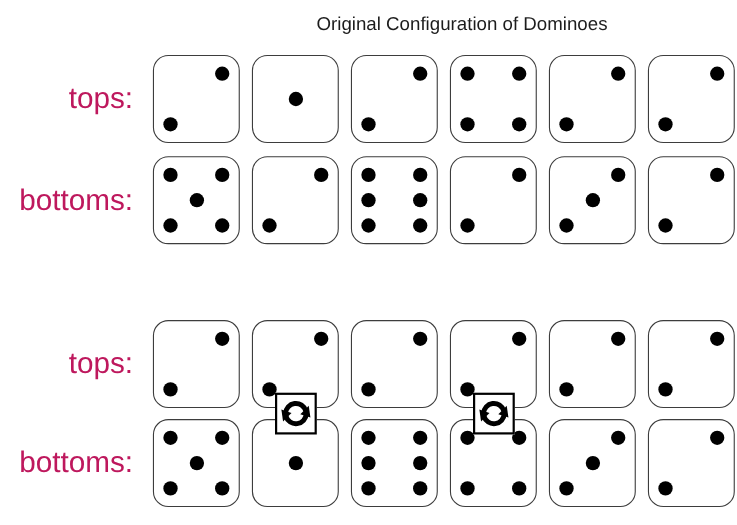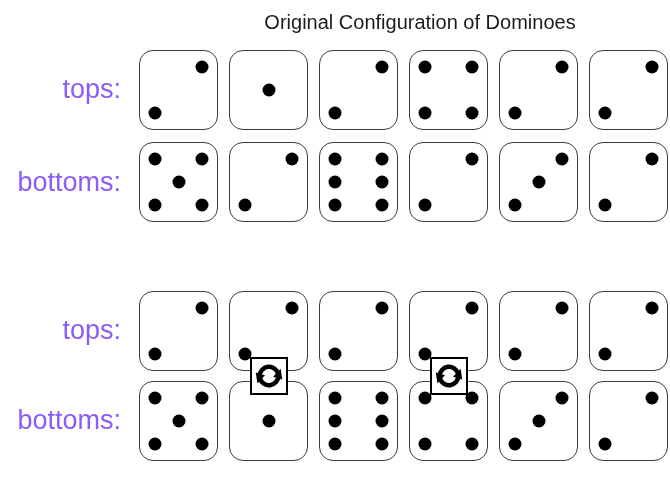--- a/index.html
+++ b/index.html
@@ -10,36 +10,36 @@
     position: relative;
     width: 670px;
     height: 477px;
     background: #ffffff;
     overflow: hidden;
   }
 
   .section-title {
     position: absolute;
     transform: translateX(-50%);
-    font-size: 20px;
+    font-size: 17px;
     line-height: 18px;
     color: #1c1c1c;
     white-space: nowrap;
   }
   .title-original { left: 420px; top: 13px; }
   .title-after    { left: 402px; top: 258px; }
 
   .row-label {
     position: absolute;
     left: 0;
     width: 121px;
     text-align: right;
     font-size: 27px;
     line-height: 33px;
-    color: #8b5cf6;
+    color: #be185d;
     white-space: nowrap;
   }
   .lbl-s0-tops    { top: 73px; }
   .lbl-s0-bottoms { top: 166px; }
   .lbl-s1-tops    { top: 314px; }
   .lbl-s1-bottoms { top: 404px; }
 
   .die {
     position: absolute;
     background: #ffffff;

